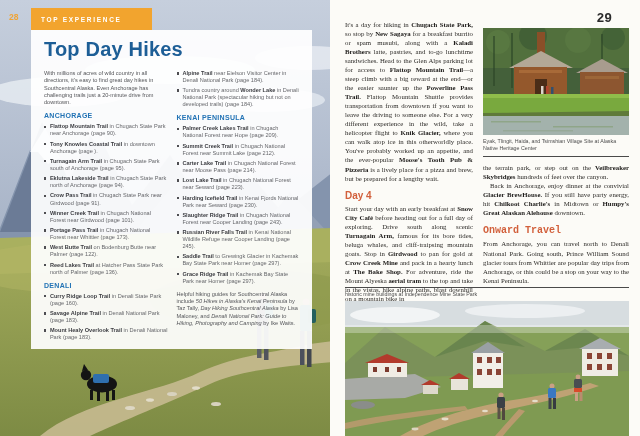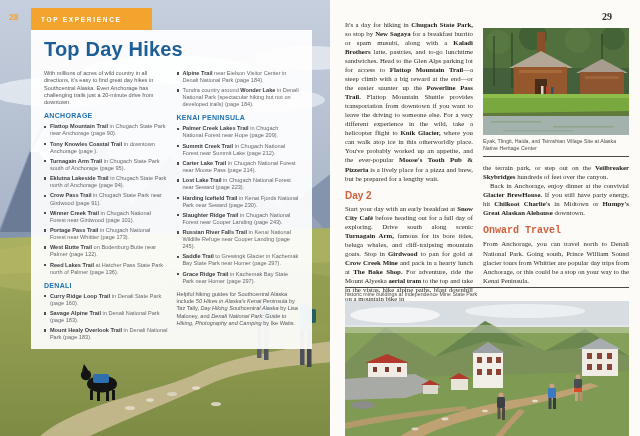--- a/index.html
+++ b/index.html
@@ -23,22 +23,22 @@
   .item{display:flex;margin-bottom:3.2px;}
   .blt{flex:none;width:2.4px;height:2.4px;background:#4e4e52;margin:2.2px 3.5px 0 0;}
   .itx{flex:1;font-size:5.6px;line-height:1.26;color:#66676b;}
   .card .seg-b{color:#3c3d42;}
   .outro{font-size:5.6px;line-height:1.3;color:#55565a;margin-top:6px;}
   .seg-b{font-weight:bold;}
   .seg-i{font-style:italic;}
 
   
   .right-page{position:absolute;left:330px;top:0;width:310px;height:436px;background:#fcfbf7;}
-  .pnum-right{position:absolute;right:28px;top:11px;font-family:Liberation Serif, serif;
-              font-size:10px;font-weight:bold;color:#2b2b2b;margin-left:37px;}
+  .pnum-right{position:absolute;right:28px;top:11px;font-family:Liberation Mono, monospace;
+              font-size:13px;font-weight:bold;color:#2b2b2b;margin-left:37px;}
   .day-h{font-size:10px;font-weight:bold;color:#d2603c;margin:0 0 3px 0;}
   .serif-body{font-family:"Liberation Serif",serif;font-size:6.8px;line-height:1.33;
               color:#2d2b28;text-align:justify;margin:0;}
   .serif-body .seg-b{color:#1e1c1a;}
   .r-col-left{position:absolute;left:15px;top:20px;width:128px;}
   .day4-block{margin-top:7px;}
   .r-col-right{position:absolute;left:153px;top:28px;width:146px;}
   .caption{font-size:5.3px;line-height:1.35;color:#4c4c4c;margin-top:3px;}
   .rule{border:none;border-top:1px solid #4a4a4a;margin:4px 0 6px 0;}
   .p-cont{text-indent:7px;}
@@ -221,21 +221,21 @@
       </div>
     </div>
   </div>
 
   <div class="right-page">
     <div class="pnum-right">29</div>
 
     <div class="r-col-left">
       <p class="serif-body"><span>It's a day for hiking in </span><span class="seg-b">Chugach State Park,</span><span> so stop by </span><span class="seg-b">New Sagaya</span><span> for a breakfast burrito or spam musubi, along with a </span><span class="seg-b">Kaladi Brothers</span><span> latte, pastries, and to-go lunchtime sandwiches. Head to the Glen Alps parking lot for access to </span><span class="seg-b">Flattop Mountain Trail</span><span>—a steep climb with a big reward at the end—or the easier saunter up the </span><span class="seg-b">Powerline Pass Trail.</span><span> Flattop Mountain Shuttle provides transportation from downtown if you want to leave the driving to someone else. For a very different experience in the wild, take a helicopter flight to </span><span class="seg-b">Knik Glacier,</span><span> where you can walk atop ice in this otherworldly place. You've probably worked up an appetite, and the ever-popular </span><span class="seg-b">Moose's Tooth Pub &amp; Pizzeria</span><span> is a lively place for a pizza and brew, but be prepared for a lengthy wait.</span></p>
       <div class="day4-block">
-        <div class="day-h">Day 2</div>
+        <div class="day-h">Day 4</div>
         <p class="serif-body"><span>Start your day with an early breakfast at </span><span class="seg-b">Snow City Café</span><span> before heading out for a full day of exploring. Drive south along scenic </span><span class="seg-b">Turnagain Arm,</span><span> famous for its bore tides, beluga whales, and cliff-traipsing mountain goats. Stop in </span><span class="seg-b">Girdwood</span><span> to pan for gold at </span><span class="seg-b">Crow Creek Mine</span><span> and pack in a hearty lunch at </span><span class="seg-b">The Bake Shop.</span><span> For adventure, ride the Mount Alyeska </span><span class="seg-b">aerial tram</span><span> to the top and take in the vistas, hike alpine paths, blast downhill on a mountain bike in</span></p>
       </div>
     </div>
 
     <div class="r-col-right">
 
       <svg id="village-photo" viewBox="0 0 146 107" preserveAspectRatio="none">
         <rect width="146" height="107" fill="#44603a"></rect>
         <rect x="0" y="0" width="146" height="40" fill="#52703d"></rect>
         <circle cx="15" cy="14" r="12" fill="#5d7d45" opacity="0.6"></circle>

